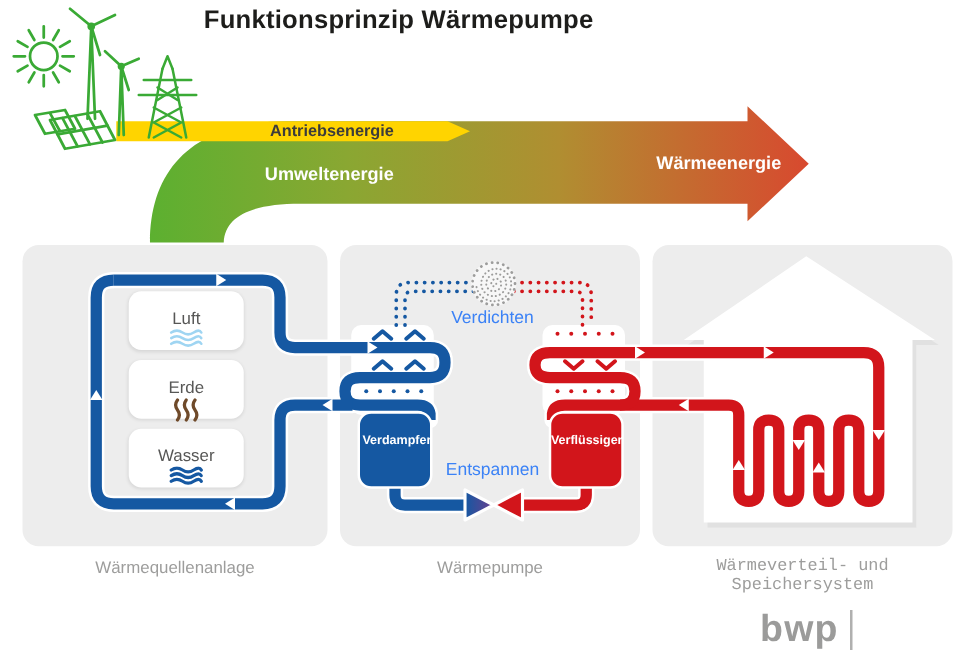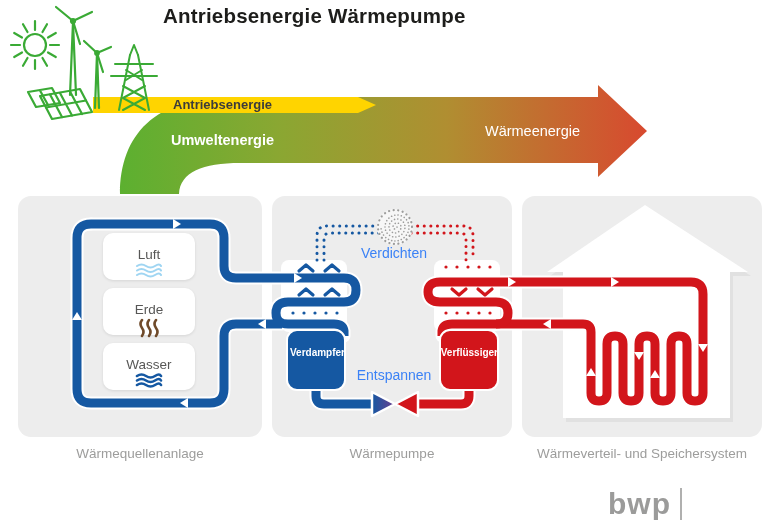--- a/index.html
+++ b/index.html
@@ -1,31 +1,31 @@
 <!DOCTYPE html>
 <html><head>
 <meta charset="utf-8">
 <style>
   html,body{margin:0;padding:0;background:#fff;}
   .stage{position:relative;width:768px;height:528px;background:#ffffff;overflow:hidden;
          font-family:"Liberation Sans","DejaVu Sans",sans-serif;}
   .abs{position:absolute;}
   .title{left:163px;top:4px;font-size:20.5px;font-weight:600;color:#1d1d1b;letter-spacing:0.2px;}
-  .flow-label{text-align:center;}
+  .flow-label{text-align:right;}
   .lbl-drive{left:130px;top:97px;width:185px;font-size:13px;color:#3c3c3b;line-height:16px;font-weight:600;}
   .lbl-ambient{left:130px;top:132px;width:185px;font-size:14.5px;color:#ffffff;font-weight:600;}
-  .lbl-heat{left:440px;top:123px;width:185px;font-size:14.5px;color:#ffffff;font-weight:400;}
+  .lbl-heat{left:440px;top:123px;width:185px;font-size:14.5px;color:#ffffff;font-weight:700;}
   .panel{position:absolute;top:196px;height:241px;background:#ededed;border-radius:13px;}
   .panel-1{left:18px;width:244px;}
   .panel-2{left:272px;width:240px;}
   .panel-3{left:522px;width:240px;}
   .caption{position:absolute;top:446px;font-size:13.5px;color:#9d9d9c;text-align:center;}
   .cap-1{left:18px;width:244px;}
   .cap-2{left:272px;width:240px;}
-  .cap-3{left:522px;width:240px;}
+  .cap-3{left:522px;width:240px;font-family:Liberation Mono, monospace;}
   .circuit{left:0;top:196px;}
   .src-box{position:absolute;left:103px;width:92px;height:47px;background:#fff;border-radius:10px;
            box-shadow:0 1px 3px rgba(0,0,0,0.10);text-align:center;}
   .src-label{font-size:13.5px;color:#575756;margin-top:14px;}
   .src-icon{margin-top:1px;}
   .pump-label{font-size:14px;color:#3b82f6;text-align:center;}
   .lbl-compress{left:339px;top:245px;width:110px;}
   .lbl-expand{left:339px;top:367px;width:110px;}
   .tank-label{font-size:10px;color:#ffffff;text-align:right;font-weight:600;}
   .lbl-evap{left:287px;top:347px;width:58px;}
@@ -33,21 +33,21 @@
   .logo{left:608px;top:488px;display:flex;align-items:center;}
   .logo-acronym{font-size:30px;font-weight:700;color:#9b9b9a;letter-spacing:1px;line-height:32px;}
   .logo-divider{width:1.5px;height:32px;background:#b0b0af;margin:0 7px 0 9px;}
   .logo-org{font-size:9.5px;color:#9b9b9a;line-height:12px;}
 </style>
 </head>
 <body>
 
 <div class="stage">
 
-  <div class="abs title">Antriebsenergie Wärmepumpe</div>
+  <div class="abs title">Funktionsprinzip Wärmepumpe</div>
 
   <svg class="abs" style="left:0;top:0;" width="768" height="196" viewBox="0 0 768 196">
     <defs>
       <linearGradient id="bandGrad" x1="120" y1="0" x2="647" y2="0" gradientUnits="userSpaceOnUse">
         <stop offset="0" stop-color="#5cb030"></stop>
         <stop offset="0.3" stop-color="#8aa732"></stop>
         <stop offset="0.62" stop-color="#b08e31"></stop>
         <stop offset="1" stop-color="#d8492f"></stop>
       </linearGradient>
     </defs>

